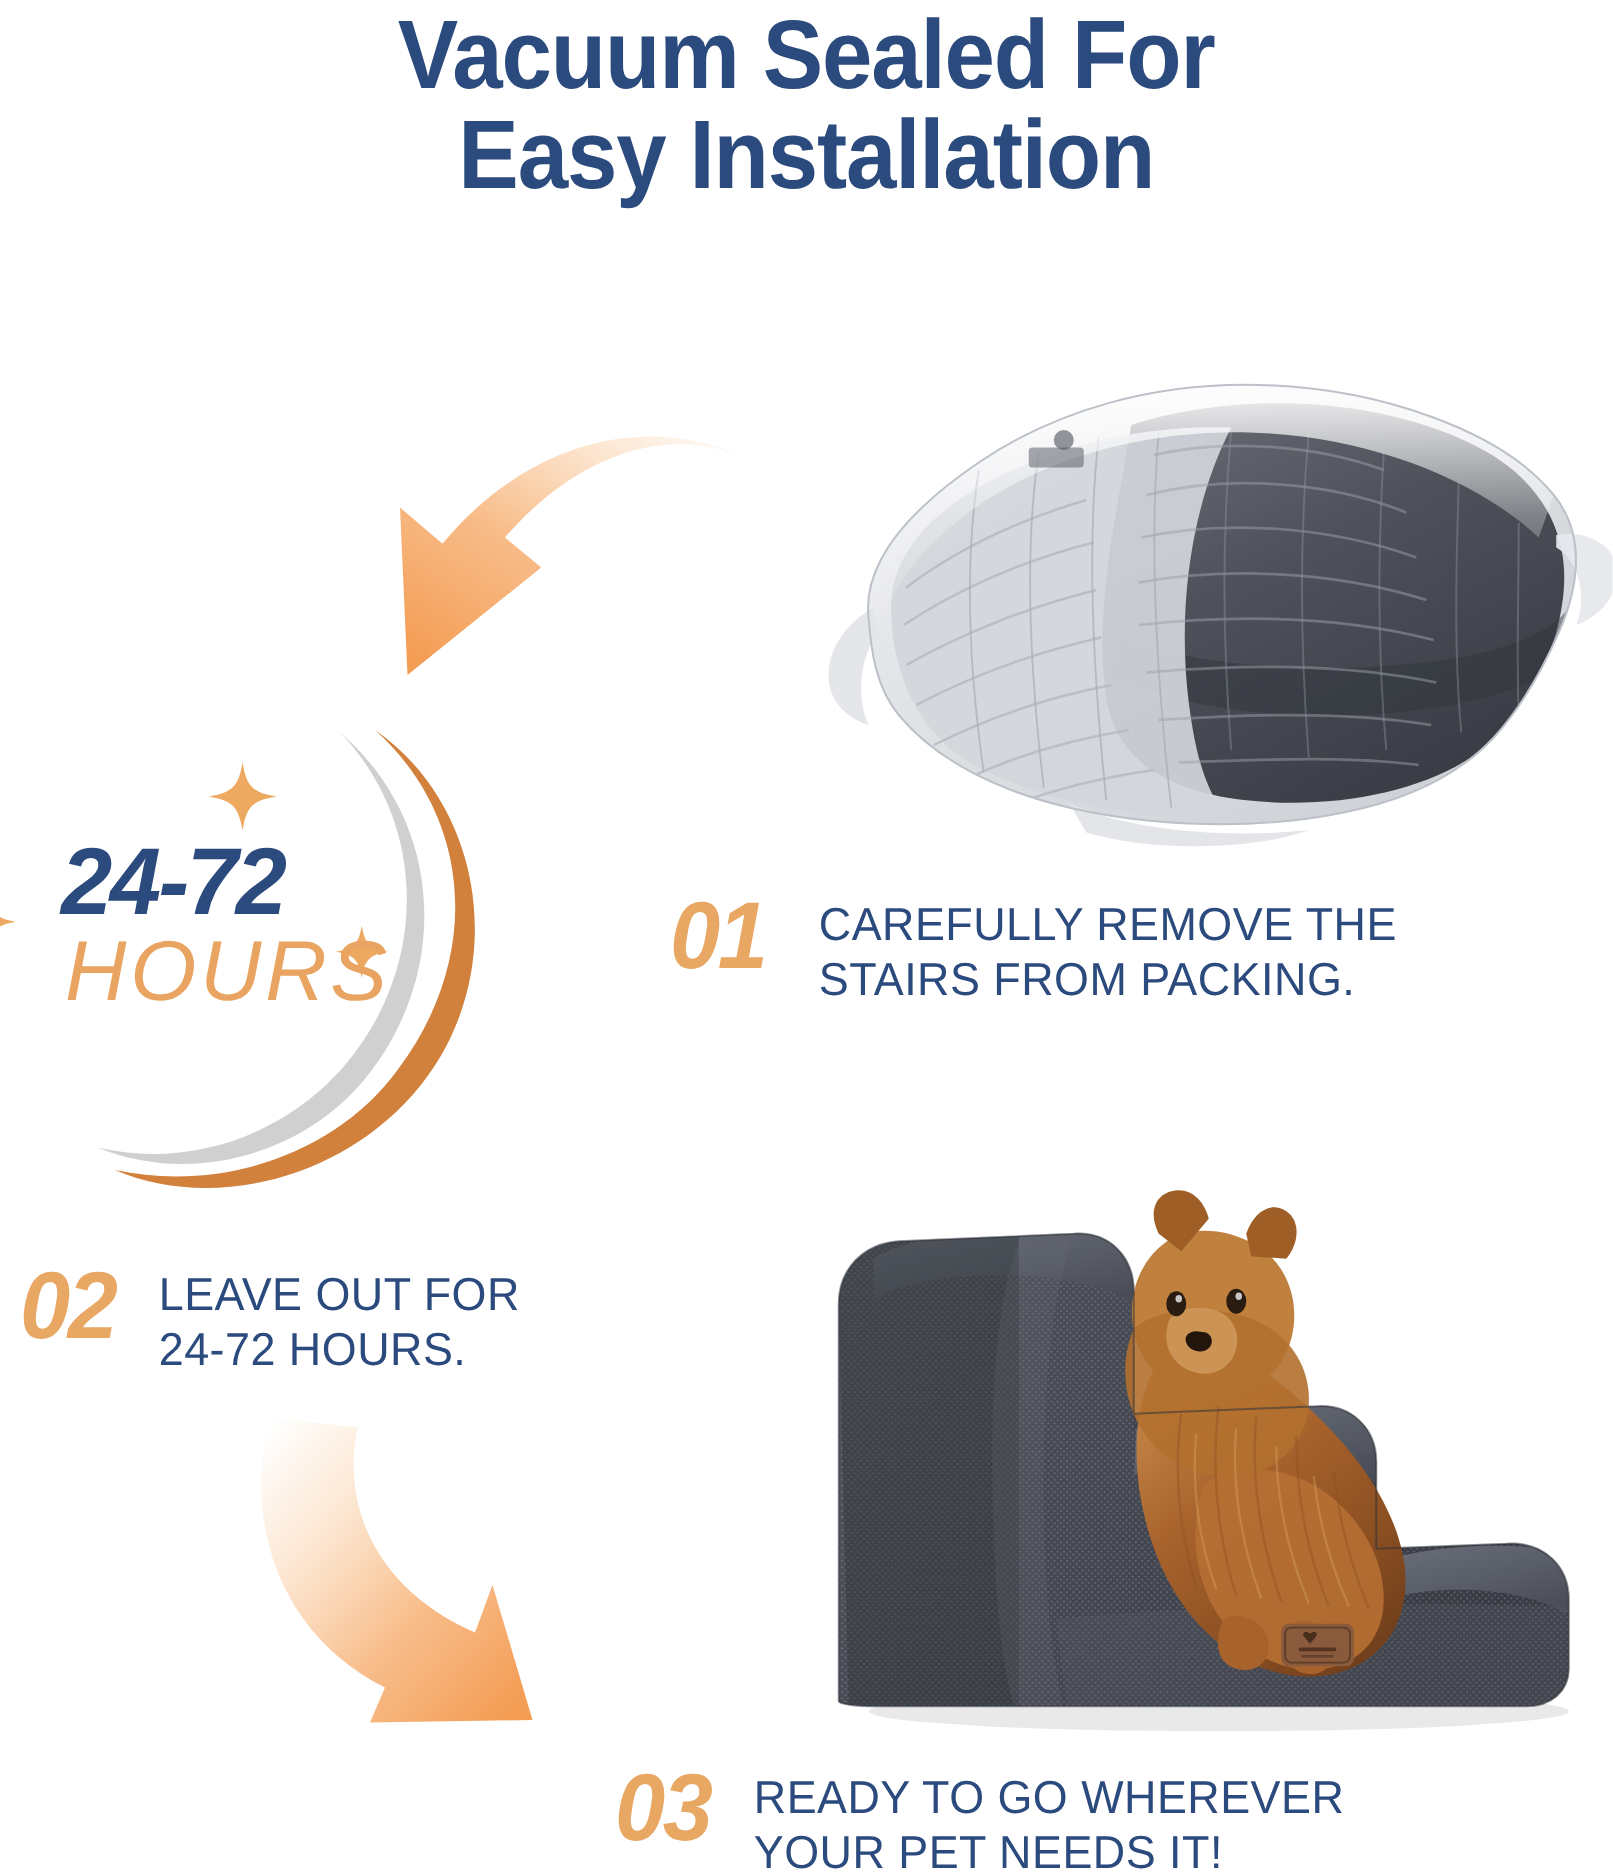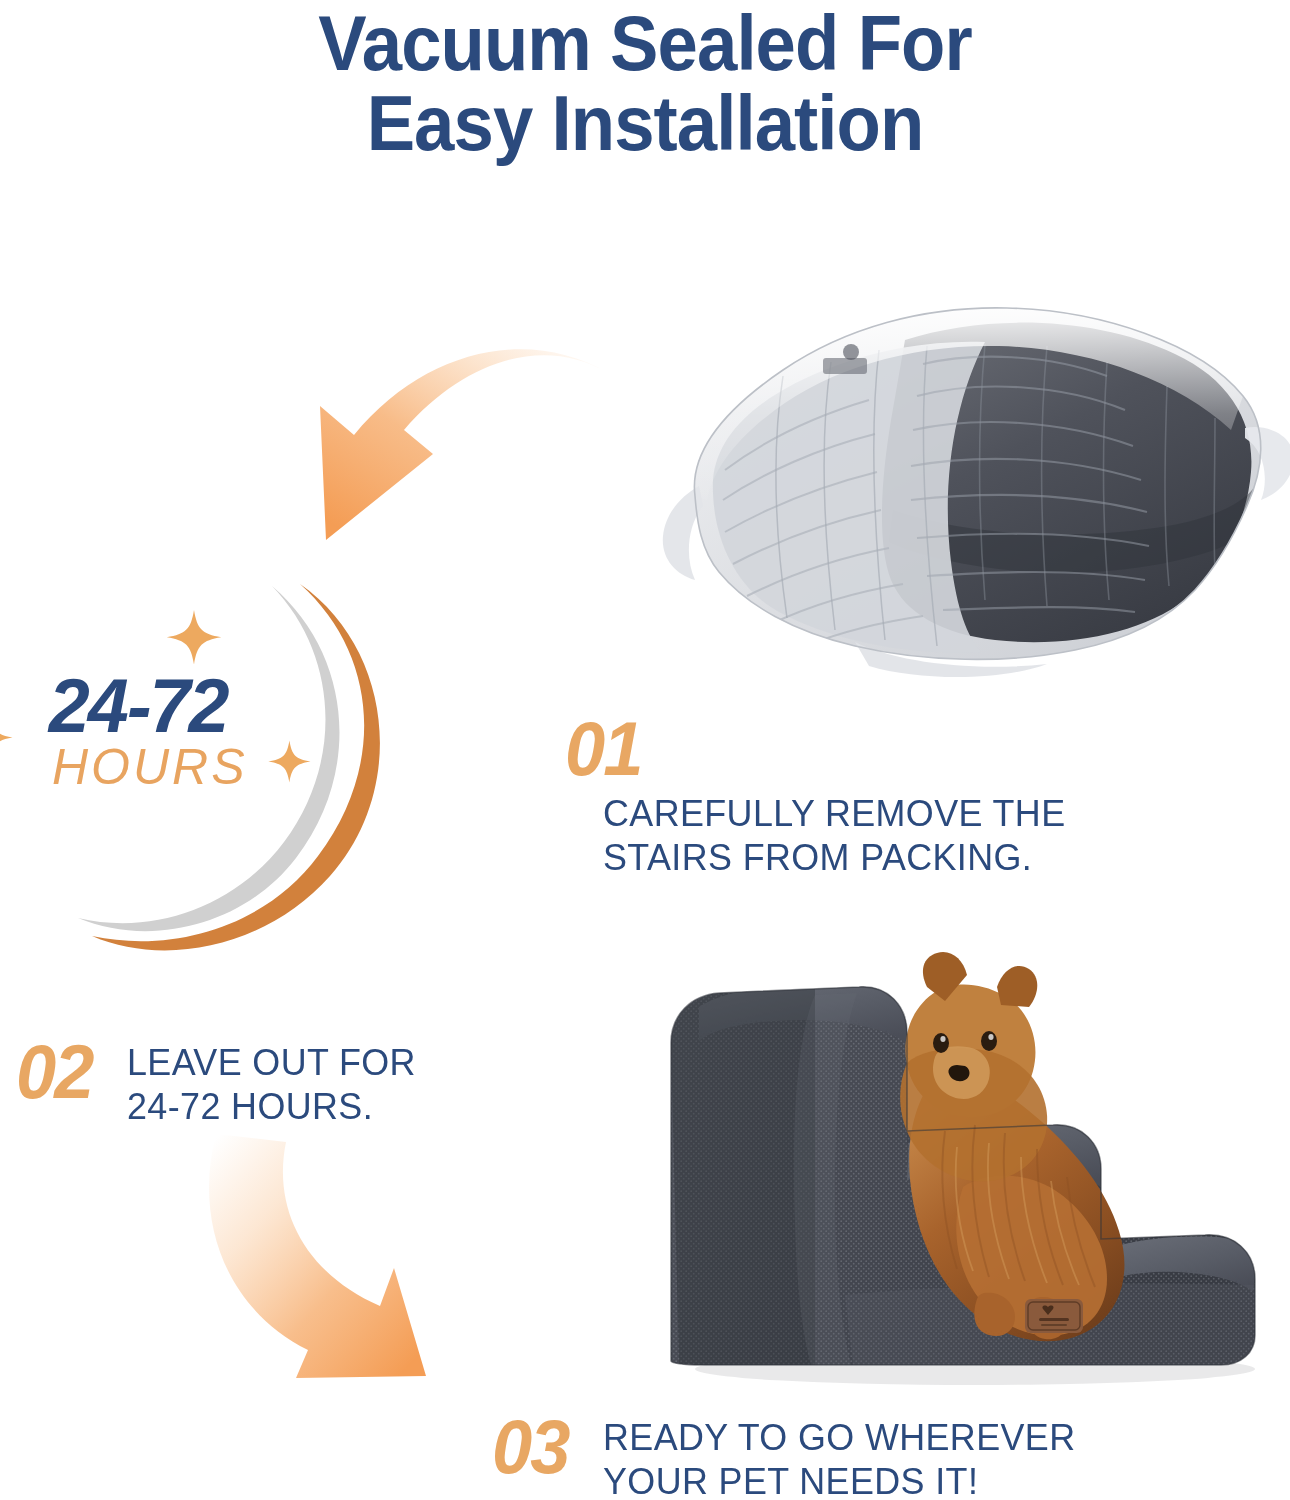--- a/index.html
+++ b/index.html
@@ -31,41 +31,41 @@
   .badge svg { position:absolute; left:0; top:0; }
   .badge-num {
     position:absolute; left:46px; top:676px - 590px;
     top:86px;
     font-size:76px; font-weight:bold; font-style:italic;
     color:#2b4a7d; letter-spacing:-2px;
     transform:scaleX(0.97);
   }
   .badge-unit {
     position:absolute; left:52px; top:162px;
-    font-size:50px; font-style:italic; font-weight:500;
+    font-size:68px; font-style:italic; font-weight:500;
     color:#e8a460; letter-spacing:3px;
   }
 
   
   .step { position:absolute; display:flex; align-items:flex-start; }
   .step-num {
     font-size:76px; font-weight:bold; font-style:italic;
     color:#e8a763; line-height:0.98; letter-spacing:-2px;
     transform:scaleX(0.95); transform-origin:left top;
   }
   .step-text {
     color:#2b4a7d; font-size:37px; line-height:1.18;
     letter-spacing:0.4px; white-space:pre-line; font-weight:500;
     transform:scaleX(0.97); transform-origin:left top;
   }
 
-  #step-01 { left:565px; top:712px;flex-direction:column; }
+  #step-01 { left:536px; top:712px; }
   #step-01 .step-text { margin-left:38px; margin-top:6px; }
 
-  #step-02 { left:16px; top:1008px;margin-top:27px; }
+  #step-02 { left:16px; top:1008px; }
   #step-02 .step-text { margin-left:30px; margin-top:6px; }
 
   #step-03 { left:492px; top:1410px; }
   #step-03 .step-text { margin-left:30px; margin-top:6px; }
 
   
   .arrow { position:absolute; }
   #arrow-top { left:296px; top:318px; }
   #arrow-bottom { left:176px; top:1128px; }
 

